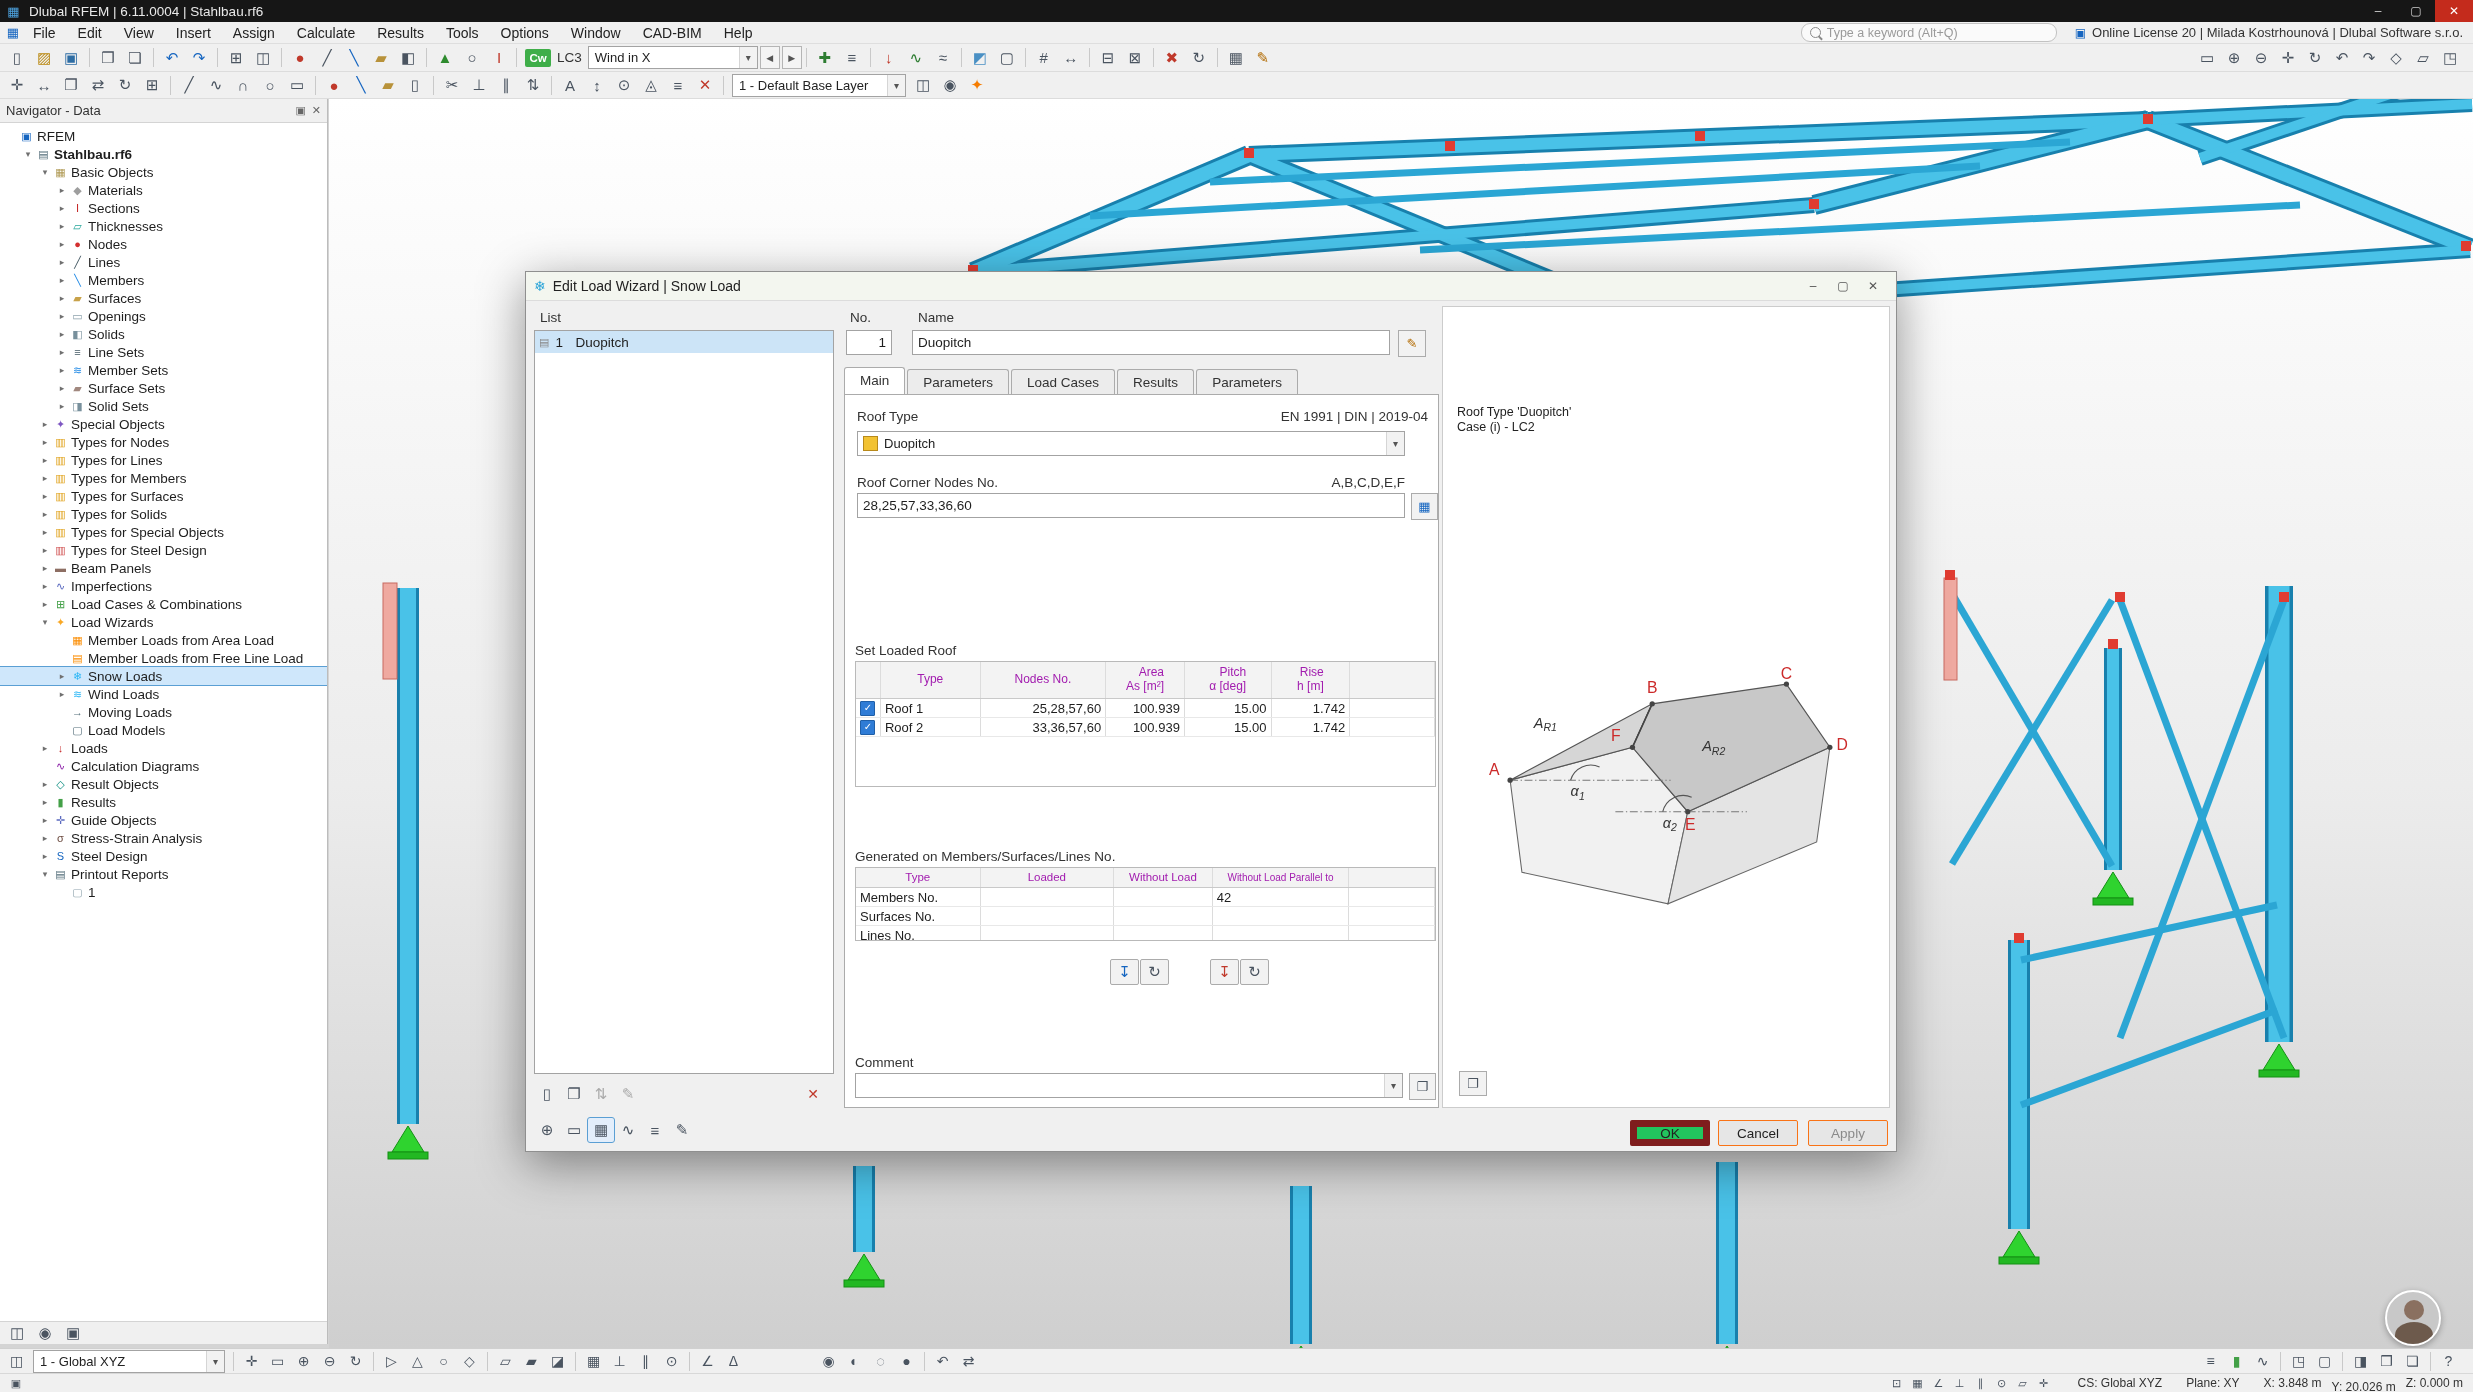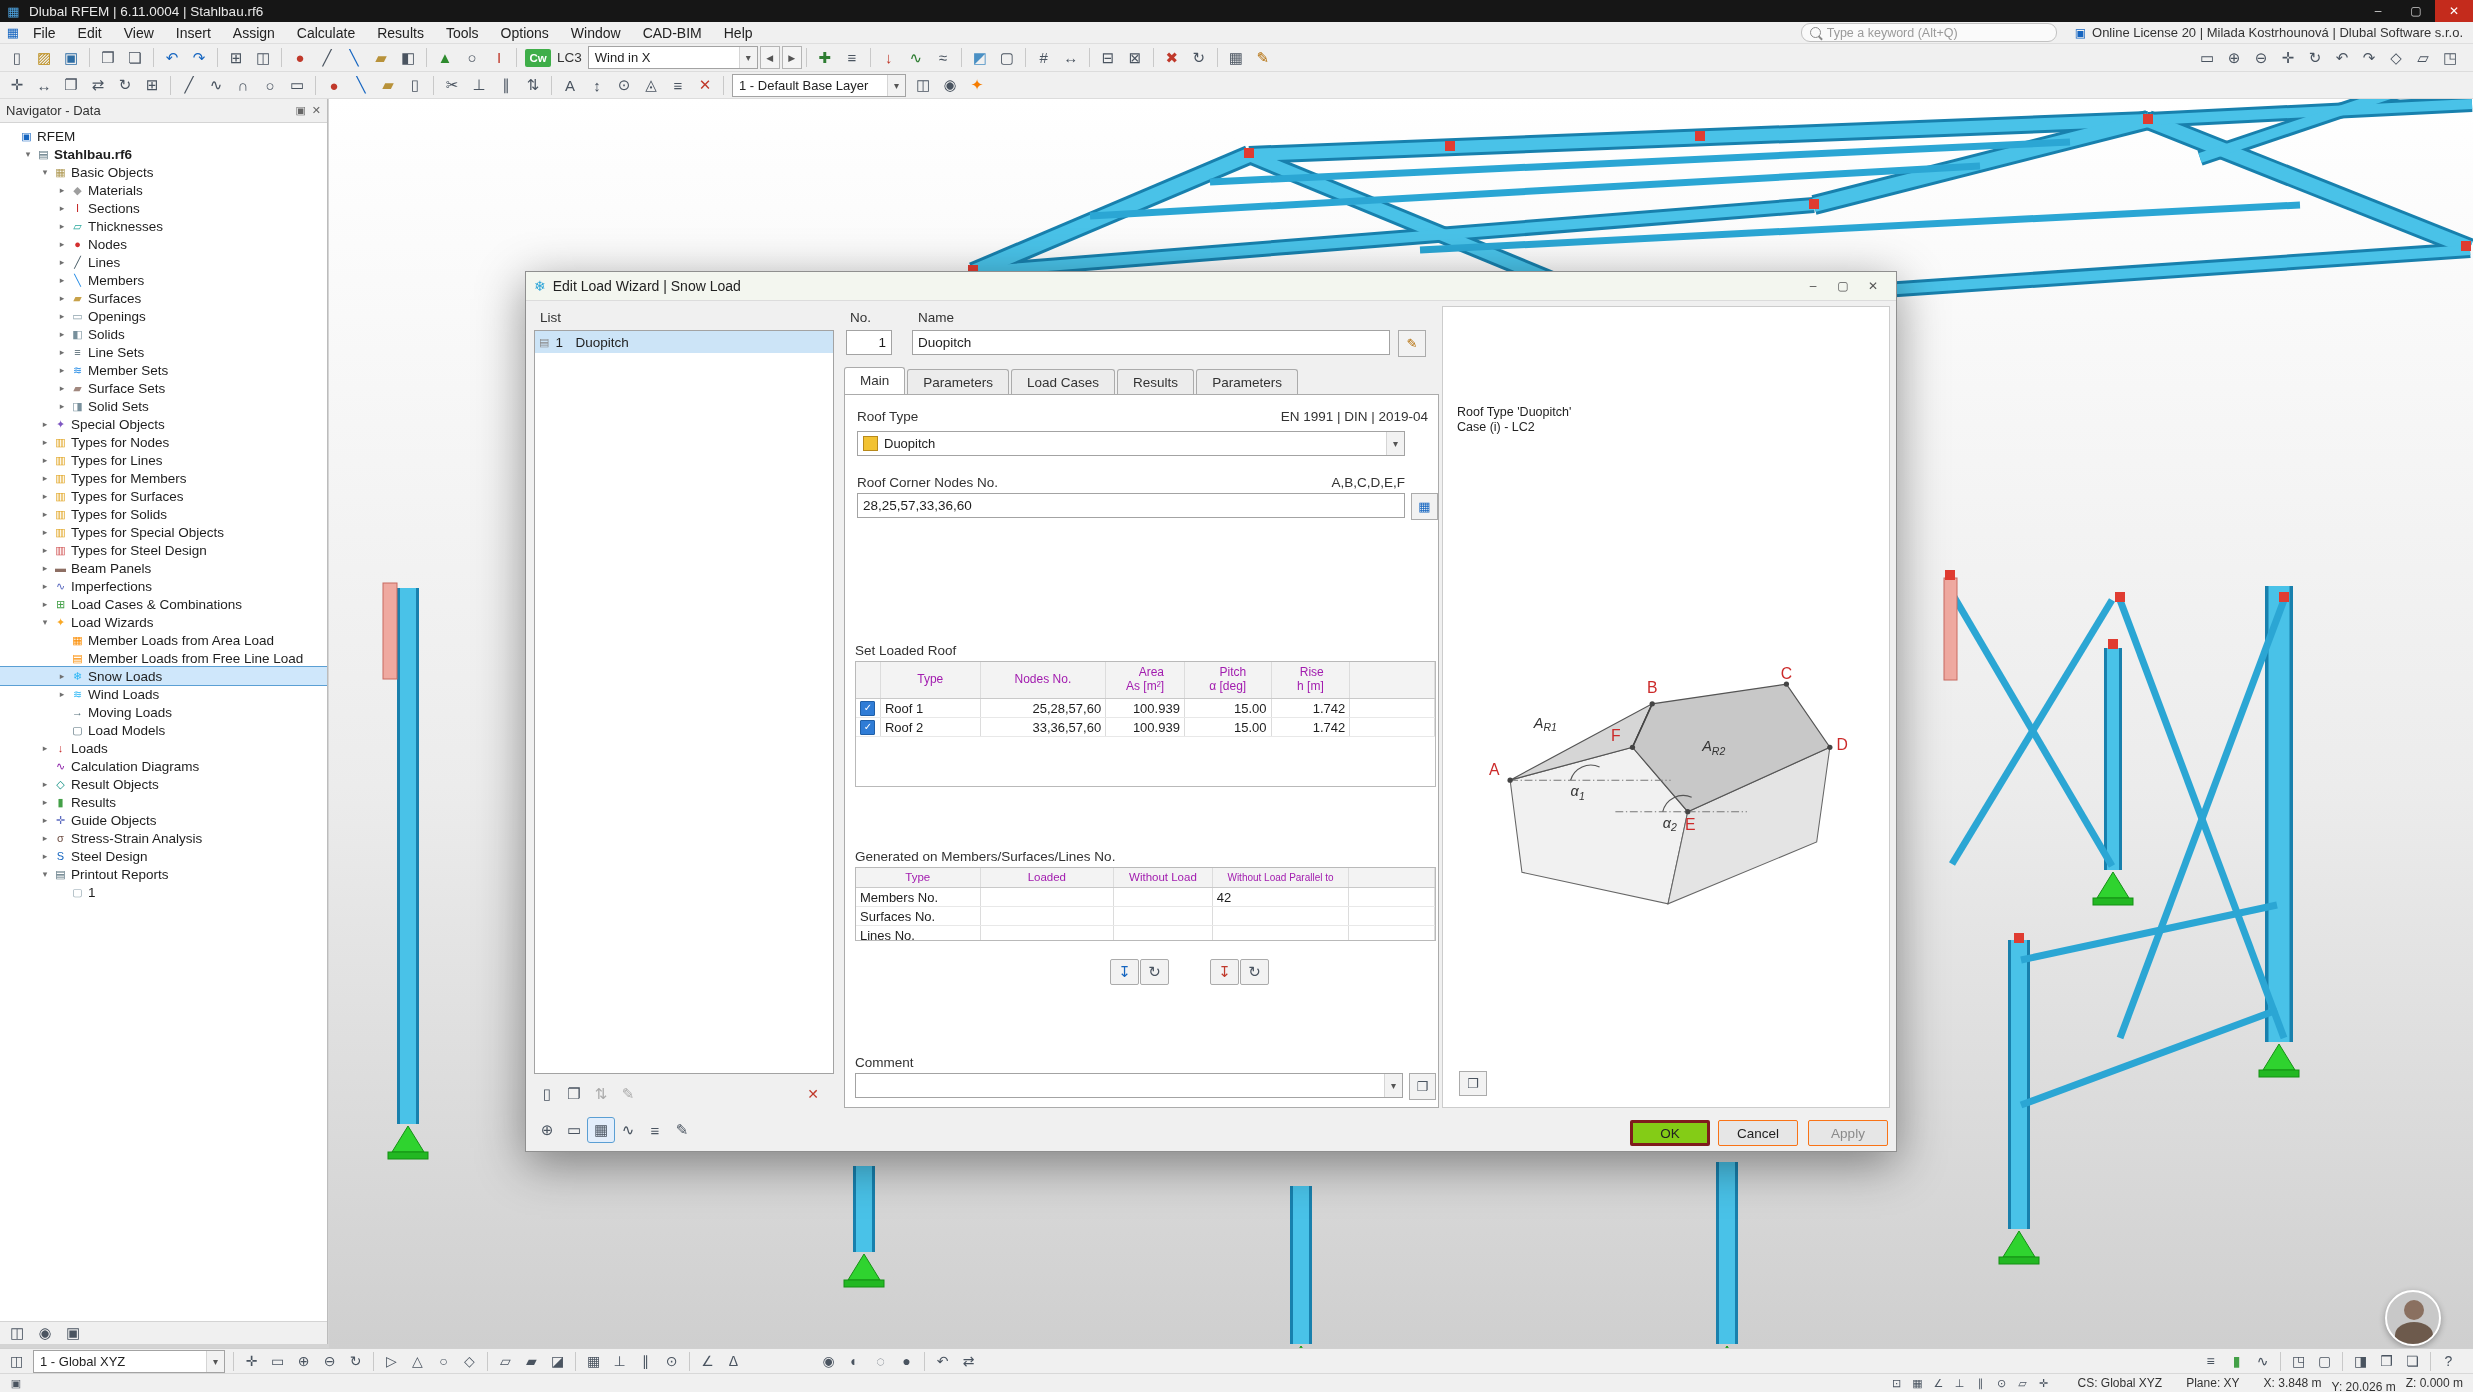--- a/index.html
+++ b/index.html
@@ -91,21 +91,21 @@
   .tc{box-sizing:border-box;border-right:1px solid #dcdcdc;padding:0 4px;display:flex;align-items:center;
     font-size:13px;overflow:hidden;white-space:nowrap;}
   .th{justify-content:center;text-align:right;white-space:pre-line;font-size:12px;line-height:1.15;color:#a21caf;}
   .al{justify-content:flex-start;} .ar{justify-content:flex-end;}
   .cbc{justify-content:center;}
   .cb{width:13px;height:13px;background:#2f7cd6;border:1px solid #1f5fa8;color:#fff;font-size:10px;line-height:12px;
     text-align:center;border-radius:1px;}
   
   .dbtn{height:26px;width:80px;background:#e6e6e6;border:1px solid #f97316;display:flex;align-items:center;
     justify-content:center;font-size:13.5px;color:#222;border-radius:2px;}
-  .dbtn.def{background:#84cc16;border:3px solid #7f1d1d;}
+  .dbtn.def{background:#22c55e;border:7px solid #7f1d1d;}
   .dbtn.dis{color:#8a8a8a;}
   
   #bottombar{left:0;top:1348px;width:2473px;height:25px;background:#f0f0f0;border-top:1px solid #d0d0d0;
     display:flex;align-items:center;padding:0 4px;z-index:20;}
   #statusbar{left:0;top:1373px;width:2473px;height:19px;background:#f0f0f0;border-top:1px solid #d8d8d8;
     display:flex;align-items:center;font-size:12px;color:#333;padding:0 6px;z-index:20;}
   #statusbar .sbt{margin-left:24px;white-space:nowrap;}
   #statusbar .tbtn{width:20px;height:17px;font-size:11px;}
   #bottombar .tbtn{width:25px;height:22px;font-size:14px;}
   #avatar{left:2385px;top:1290px;width:56px;height:56px;border-radius:50%;background:#c8c8c8;border:2px solid #fff;

